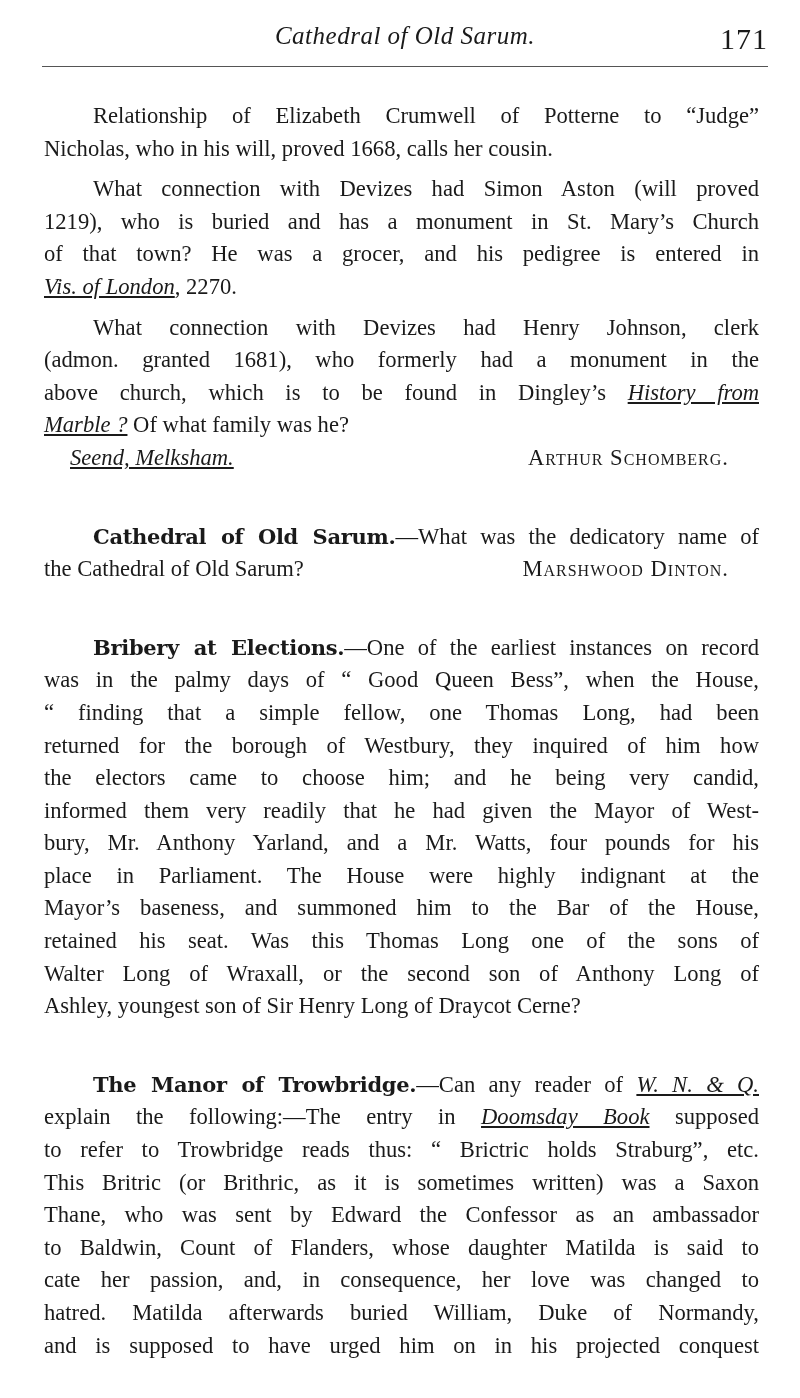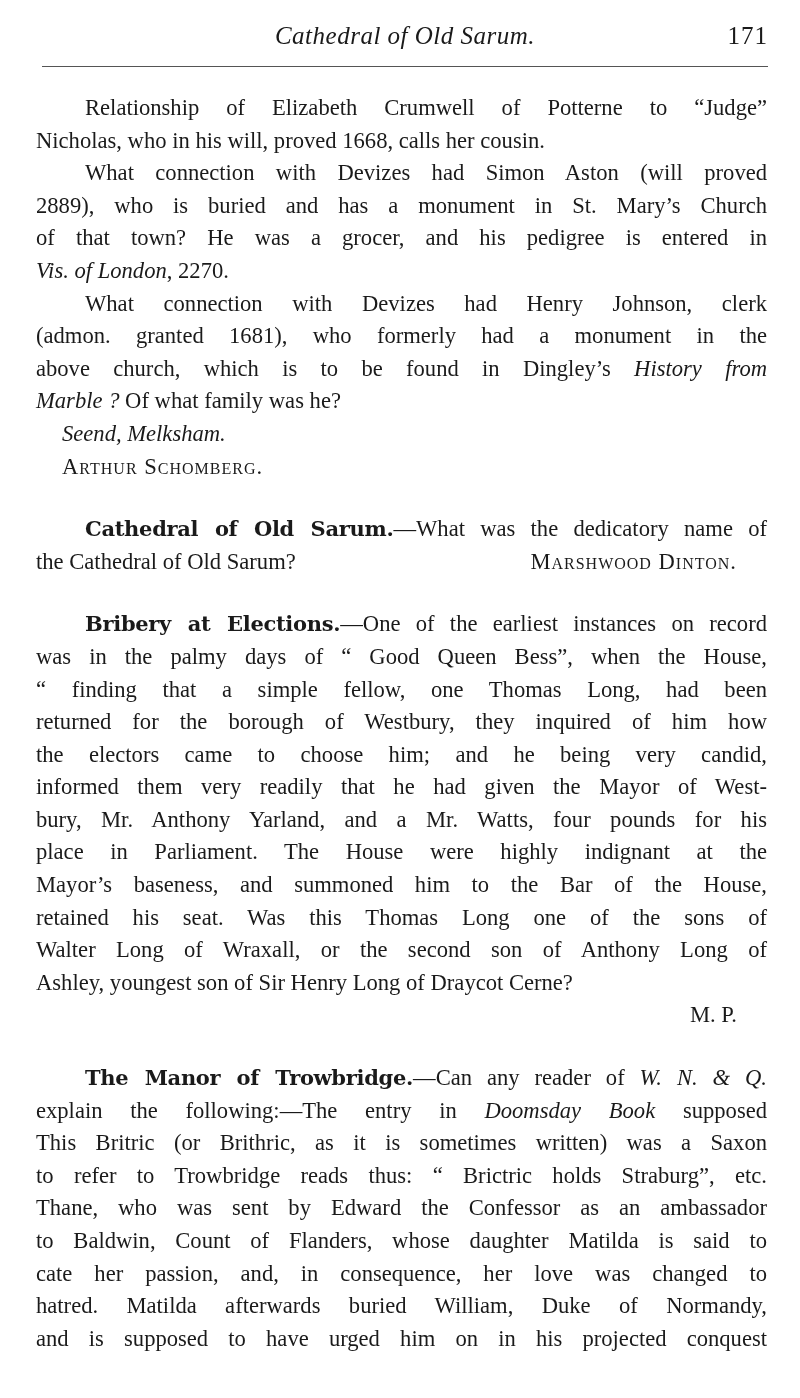--- a/index.html
+++ b/index.html
@@ -6,30 +6,30 @@
   body {
     width: 800px; height: 1398px; background: #ffffff; overflow: hidden;
     font-family: "Liberation Serif", "DejaVu Serif", serif; color: #1a1a1a;
     position: relative;
   }
   .header { position: absolute; top: 14px; left: 42px; width: 726px; height: 36px; }
   .running-title {
     position: absolute; left: 0; right: 0; text-align: center; top: 8px;
     font-style: italic; font-size: 25px; letter-spacing: 0.5px;
   }
-  .page-number { position: absolute; right: 0; top: 8px; font-size: 25px; letter-spacing: 1px; }
+  .page-number { position: absolute; right: 0; top: 8px; font-size: 30px; letter-spacing: 1px; }
   .rule { position: absolute; top: 66px; left: 42px; width: 726px; height: 1px; background: #555; }
   .content { position: absolute; top: 92px; left: 36px; width: 731px; font-size: 22.6px; line-height: 32.6px; }
-  .p { text-align: justify; text-align-last: auto; margin: 0; }
+  .p { text-align: justify; text-align-last: auto; margin: 8px; }
   .line { display: block; text-align: justify; text-align-last: justify; white-space: nowrap; }
   .line.last { text-align-last: left; }
-  .i { font-style: italic; }
+  .i { font-style: italic; text-decoration: underline; }
   .b { font-weight: bold; font-family: "DejaVu Serif", serif; font-size: 21px; letter-spacing: -0.3px; }
   .sc { font-variant: small-caps; letter-spacing: 1px; font-family: Liberation Serif, serif; }
-  .sig-row { display: flex; justify-content: space-between; padding-left: 26px; padding-right: 30px; flex-direction: column; }
+  .sig-row { display: flex; justify-content: space-between; padding-left: 26px; padding-right: 30px; }
   .right { text-align: right; padding-right: 30px; }
   .gap { height: 30px; }
   .gap-s { height: 30px; }
 </style>
 </head>
 <body>
 
 <div class="header">
   <div class="running-title">Cathedral of Old Sarum.</div>
   <div class="page-number">171</div>
@@ -38,21 +38,21 @@
 
 <div class="content">
 
   <div class="p">
     <span class="line" style="padding-left:49px">Relationship of Elizabeth Crumwell of Potterne to “Judge”</span>
     <span class="line last">Nicholas, who in his will, proved 1668, calls her cousin.</span>
   </div>
 
   <div class="p">
     <span class="line" style="padding-left:49px">What connection with Devizes had Simon Aston (will proved</span>
-    <span class="line">2889), who is buried and has a monument in St. Mary’s Church</span>
+    <span class="line">1219), who is buried and has a monument in St. Mary’s Church</span>
     <span class="line">of that town? He was a grocer, and his pedigree is entered in</span>
     <span class="line last"><span class="i">Vis. of London</span><span>, 2270.</span></span>
   </div>
 
   <div class="p">
     <span class="line" style="padding-left:49px">What connection with Devizes had Henry Johnson, clerk</span>
     <span class="line">(admon. granted 1681), who formerly had a monument in the</span>
     <span class="line"><span>above church, which is to be found in Dingley’s </span><span class="i">History from</span></span>
     <span class="line last"><span class="i">Marble ?</span><span> Of what family was he?</span></span>
     <div class="sig-row">
@@ -79,29 +79,28 @@
     <span class="line">“ finding that a simple fellow, one Thomas Long, had been</span>
     <span class="line">returned for the borough of Westbury, they inquired of him how</span>
     <span class="line">the electors came to choose him; and he being very candid,</span>
     <span class="line">informed them very readily that he had given the Mayor of West-</span>
     <span class="line">bury, Mr. Anthony Yarland, and a Mr. Watts, four pounds for his</span>
     <span class="line">place in Parliament. The House were highly indignant at the</span>
     <span class="line">Mayor’s baseness, and summoned him to the Bar of the House,</span>
     <span class="line">retained his seat. Was this Thomas Long one of the sons of</span>
     <span class="line">Walter Long of Wraxall, or the second son of Anthony Long of</span>
     <span class="line last">Ashley, youngest son of Sir Henry Long of Draycot Cerne?</span>
-    <div class="right">M. P.</div>
   </div>
 
   <div class="gap-s"></div>
 
   <div class="p">
     <span class="line" style="padding-left:49px"><span class="b">The Manor of Trowbridge.</span><span>—Can any reader of </span><span class="i">W. N. &amp; Q.</span></span>
     <span class="line"><span>explain the following:—The entry in </span><span class="i">Doomsday Book</span><span> supposed</span></span>
+    <span class="line">to refer to Trowbridge reads thus: “ Brictric holds Straburg”, etc.</span>
     <span class="line">This Britric (or Brithric, as it is sometimes written) was a Saxon</span>
-    <span class="line">to refer to Trowbridge reads thus: “ Brictric holds Straburg”, etc.</span>
     <span class="line">Thane, who was sent by Edward the Confessor as an ambassador</span>
     <span class="line">to Baldwin, Count of Flanders, whose daughter Matilda is said to</span>
     <span class="line">cate her passion, and, in consequence, her love was changed to</span>
     <span class="line">hatred. Matilda afterwards buried William, Duke of Normandy,</span>
     <span class="line">and is supposed to have urged him on in his projected conquest</span>
   </div>
 </div>
 
 </body></html>

